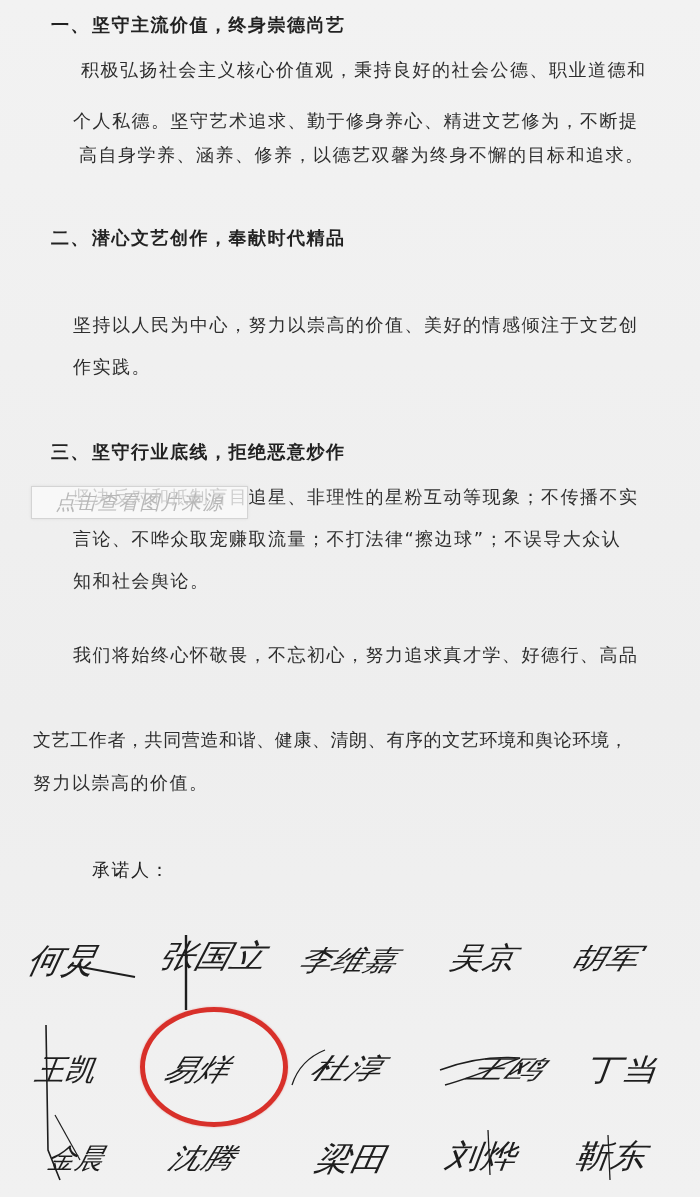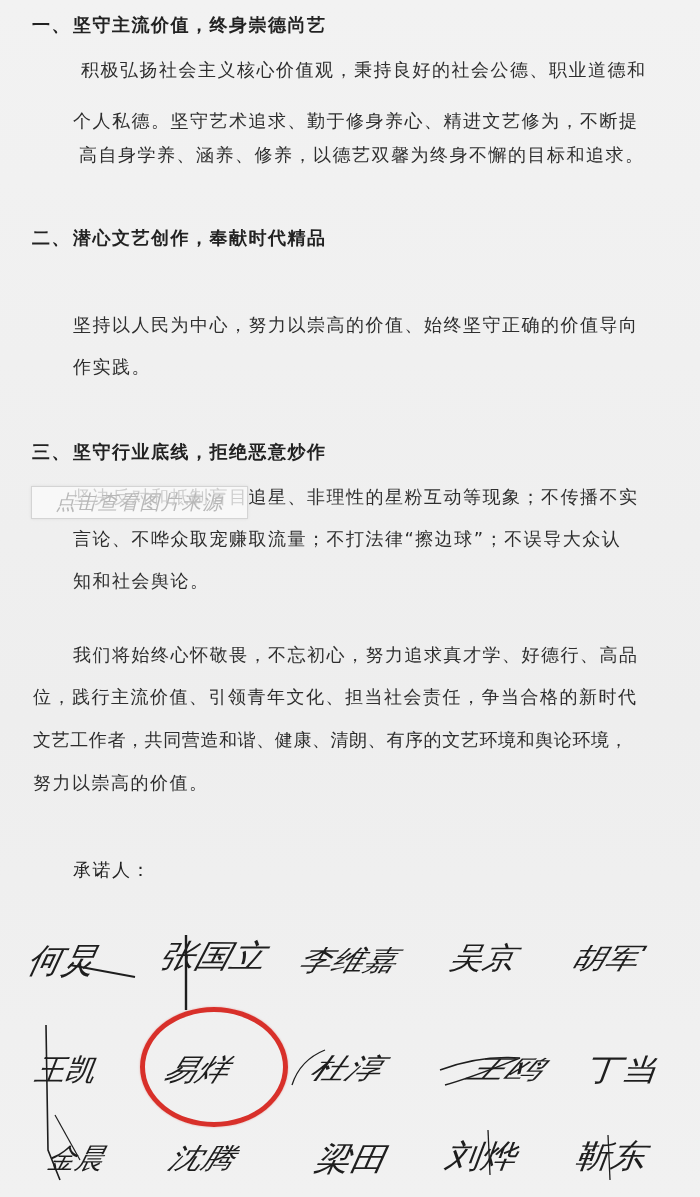--- a/index.html
+++ b/index.html
@@ -24,20 +24,21 @@
   .line {
     position: absolute;
     white-space: nowrap;
     font-size: 18px;
     line-height: 22px;
     letter-spacing: 1.5px;
   }
   .heading {
     font-weight: bold;
     color: #222;
+    margin-left: 19px;
   }
   .body-line { color: #2e2e2e; }
   .num { display: inline-block; width: 41px; }
 
   
   .src-overlay {
     position: absolute;
     left: 31px; top: 486px;
     width: 215px; height: 31px;
     background: rgba(250,250,250,0.78);
@@ -80,32 +81,31 @@
   <div class="line heading" style="left:32px; top:14px;">
     <span class="num">一、</span><span>坚守主流价值，终身崇德尚艺</span>
   </div>
   <div class="line body-line" style="left:81px; top:59px;">积极弘扬社会主义核心价值观，秉持良好的社会公德、职业道德和</div>
   <div class="line body-line" style="left:73px; top:110px;">个人私德。坚守艺术追求、勤于修身养心、精进文艺修为，不断提</div>
   <div class="line body-line" style="left:73px; top:144px;margin-left:6px;">高自身学养、涵养、修养，以德艺双馨为终身不懈的目标和追求。</div>
 
   <div class="line heading" style="left:32px; top:227px;">
     <span class="num">二、</span><span>潜心文艺创作，奉献时代精品</span>
   </div>
-  <div class="line body-line" style="left:73px; top:314px;">坚持以人民为中心，努力以崇高的价值、始终坚守正确的价值导向</div>
+  <div class="line body-line" style="left:73px; top:314px;">坚持以人民为中心，努力以崇高的价值、美好的情感倾注于文艺创</div>
   <div class="line body-line" style="left:73px; top:356px;">作实践。</div>
 
   <div class="line heading" style="left:32px; top:441px;">
     <span class="num">三、</span><span>坚守行业底线，拒绝恶意炒作</span>
   </div>
   <div class="line body-line" style="left:73px; top:486px;text-align:center;">坚决反对和抵制盲目追星、非理性的星粉互动等现象；不传播不实</div>
   <div class="line body-line" style="left:73px; top:528px;">言论、不哗众取宠赚取流量；不打法律“擦边球”；不误导大众认</div>
   <div class="line body-line" style="left:73px; top:570px;">知和社会舆论。</div>
 
   <div class="line body-line" style="left:73px; top:644px;">我们将始终心怀敬畏，不忘初心，努力追求真才学、好德行、高品</div>
-  <div class="line body-line" style="left:33px; top:686px;">位，践行主流价值、引领青年文化、担当社会责任，争当合格的新时代</div>
   <div class="line body-line" style="left:33px; top:729px; letter-spacing:0.6px;">文艺工作者，共同营造和谐、健康、清朗、有序的文艺环境和舆论环境，</div>
   <div class="line body-line" style="left:33px; top:772px;">努力以崇高的价值。</div>
 
   <div class="line heading" style="left:73px; top:859px; font-weight:normal;text-align:right;">承诺人：</div>
 
   <div class="sig" style="left:28px; top:938px; font-size:34px; transform:skewX(-12deg);">何炅</div>
   <div class="sig" style="left:160px; top:935px; font-size:32px; transform:skewX(-14deg) scaleX(1.1);">张国立</div>
   <div class="sig" style="left:300px; top:942px; font-size:28px; transform:skewX(-18deg) scaleX(1.15);">李维嘉</div>
   <div class="sig" style="left:450px; top:938px; font-size:30px; transform:skewX(-10deg) scaleX(1.1);">吴京</div>
   <div class="sig" style="left:572px; top:940px; font-size:28px; transform:skewX(-16deg) scaleX(1.2);">胡军</div>

